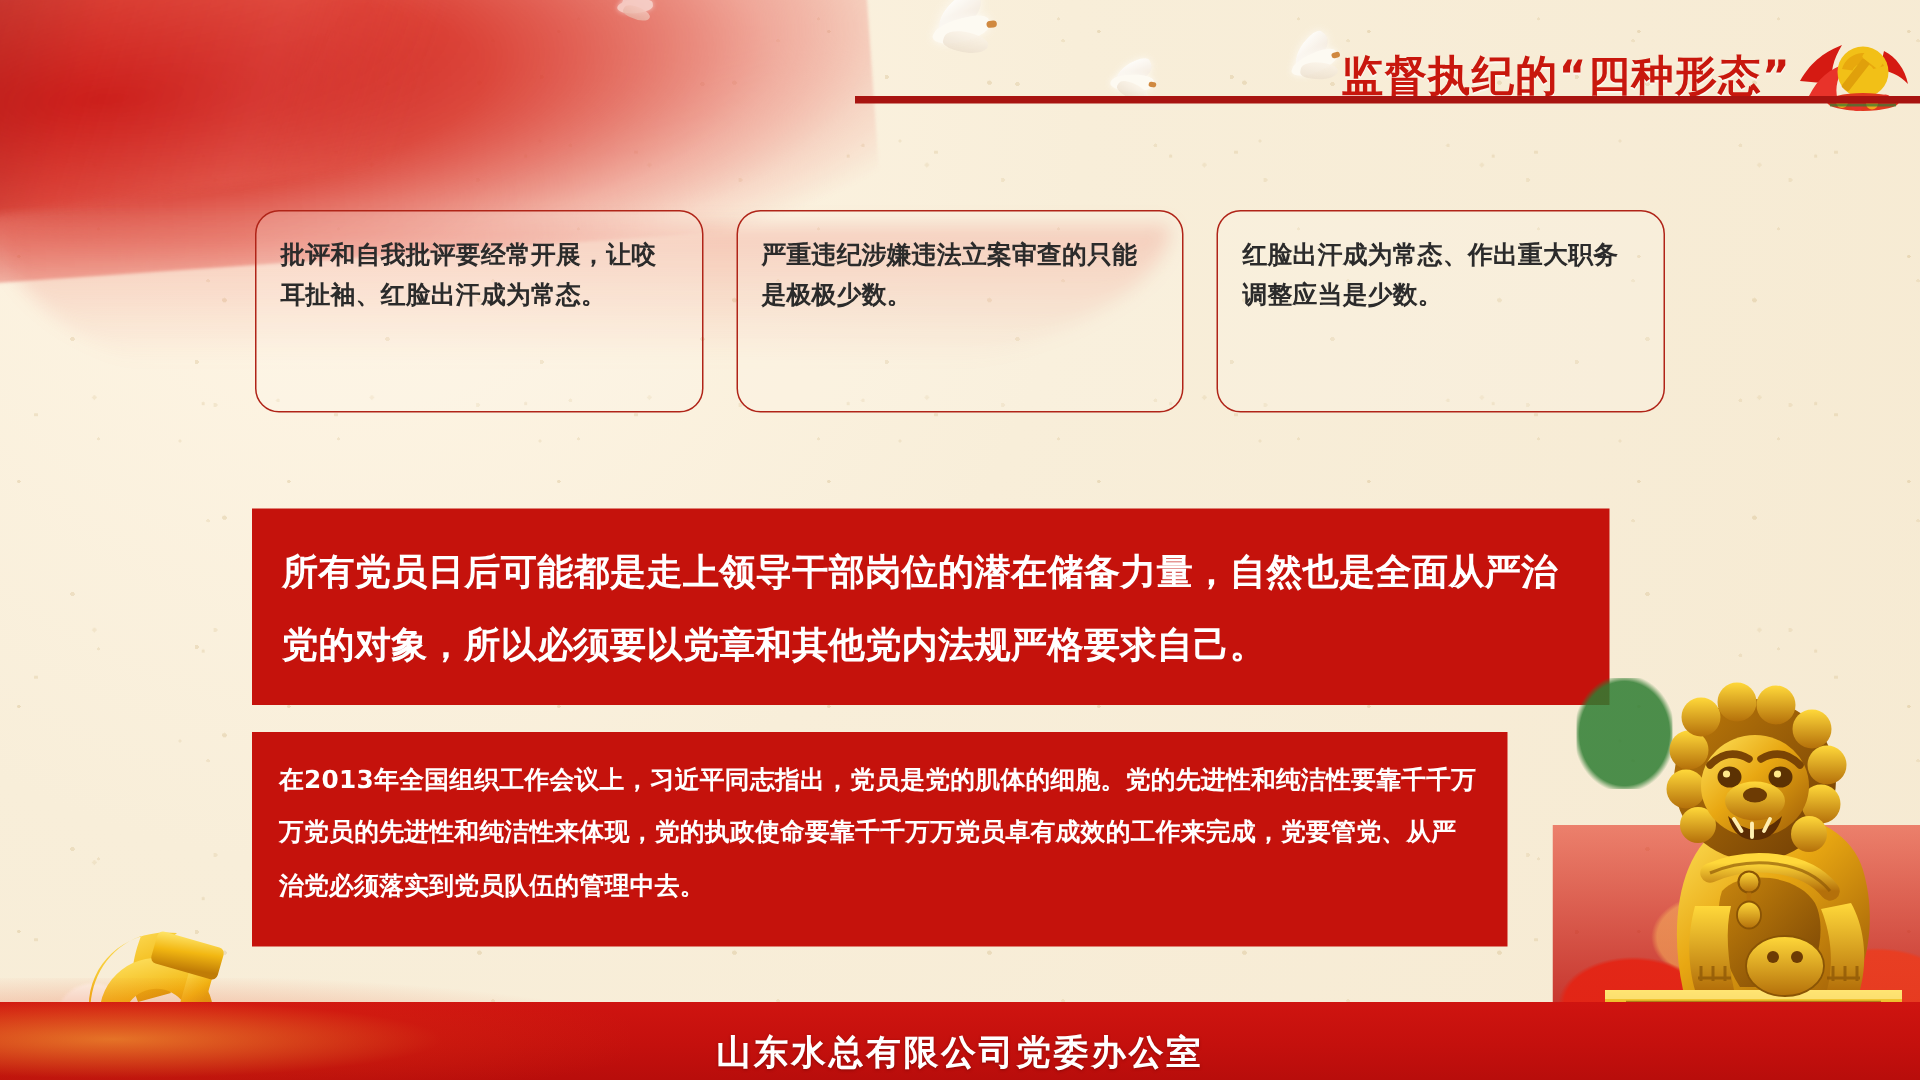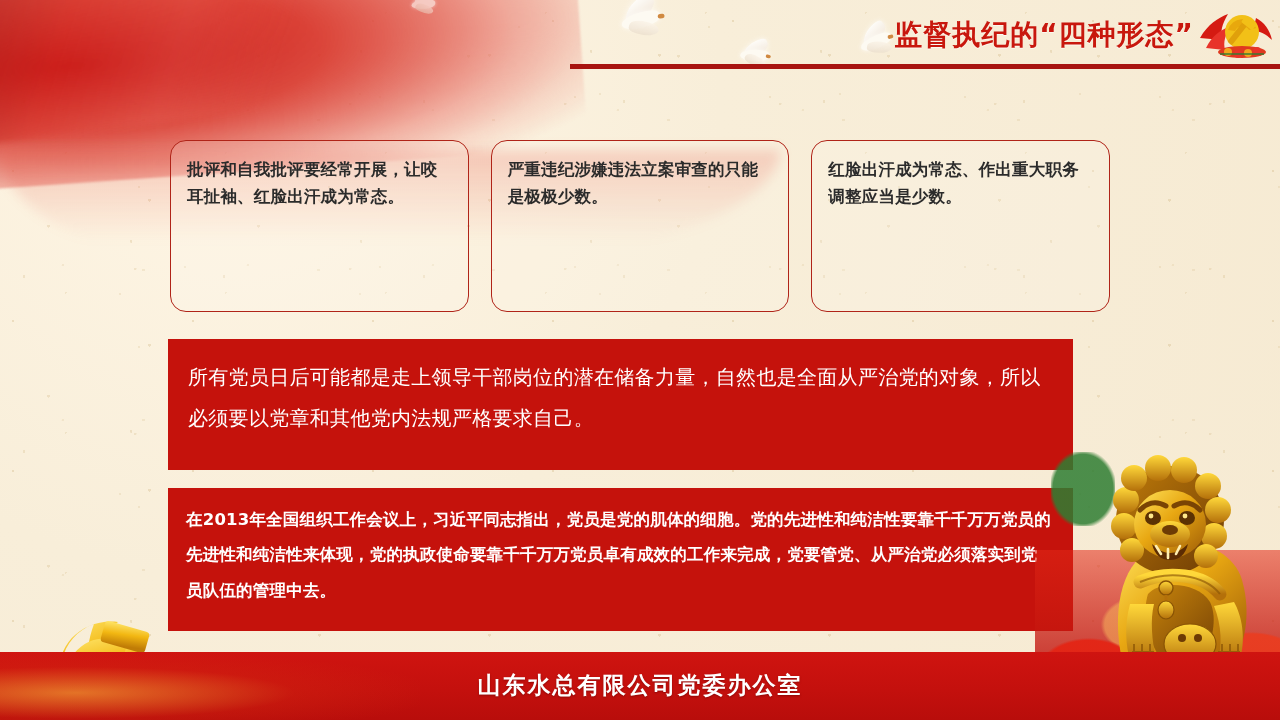--- a/index.html
+++ b/index.html
@@ -77,63 +77,63 @@
     position:absolute;width:26px;height:12px;
     background:linear-gradient(180deg,#fbf4ea 0%,#e9dccb 100%);
     border-radius:60% 40% 70% 30%;
     transform:rotate(22deg);opacity:.8;
   }
   .dove .beak{
     position:absolute;width:6px;height:4px;background:#c8731f;border-radius:2px;
   }
   
   .title-bar{
-    position:absolute;right:0;top:0;height:68px;width:730px;
+    position:absolute;right:0;top:16px;height:68px;width:730px;
   }
   .title-text{
     position:absolute;right:86px;top:16px;
     font-size:28px;font-weight:bold;color:#c8170d;
     letter-spacing:1px;white-space:nowrap;
     text-shadow:0 1px 0 rgba(255,255,255,.6);
   }
   .title-rule{
     position:absolute;left:570px;top:64px;width:710px;height:5px;
     background:#a81410;
   }
   
   .emblem-sm{position:absolute;right:4px;top:8px;width:78px;height:54px;}
   .emblem-lg{position:absolute;left:46px;bottom:2px;width:160px;height:108px;}
   
   .cards{
-    position:absolute;left:170px;top:140px;width:940px;height:172px;
+    position:absolute;left:170px;top:140px;width:940px;height:135px;
     display:flex;gap:22px;
   }
   .card{
     flex:1 1 0;
     border:1.6px solid #b02418;
     border-radius:16px;
     padding:16px 14px 10px 16px;
     box-sizing:border-box;
     background:rgba(255,250,238,.20);
   }
   .card-text{
     font-size:16.5px;font-weight:bold;color:#2b2b2b;
     line-height:1.62;letter-spacing:.2px;
   }
   
   .redblock{
     position:absolute;background:#c5120c;color:#ffffff;box-sizing:border-box;
   }
   #block1{left:168px;top:339px;width:905px;height:131px;padding:18px 22px 0 20px;}
-  #block1 .rb-text{font-size:20px;font-weight:normal;line-height:2.05;letter-spacing:.3px;}
-  #block2{left:168px;top:488px;width:905px;height:143px;padding:14px 20px 0 18px;}
+  #block1 .rb-text{font-size:24px;font-weight:bold;line-height:2.05;letter-spacing:.3px;}
+  #block2{left:168px;top:488px;width:837px;height:143px;padding:14px 20px 0 18px;}
   #block2 .rb-text{font-size:16.5px;font-weight:bold;line-height:2.15;letter-spacing:.2px;}
   
   .footer{
-    position:absolute;left:0;bottom:0;width:1280px;height:68px;
+    position:absolute;left:0;bottom:0;width:1280px;height:52px;
     background:linear-gradient(180deg,#cf1410 0%,#c4100d 55%,#b80d0b 100%);
   }
   .footer-text{
     position:absolute;left:0;right:0;top:18px;text-align:center;
     font-size:23px;font-weight:bold;color:#ffffff;letter-spacing:2px;
     text-shadow:0 1px 2px rgba(90,0,0,.5);
   }
   .footer-glow{
     position:absolute;left:0;bottom:0;width:420px;height:68px;
     background:radial-gradient(ellipse at 18% 60%, rgba(255,196,60,.55) 0%, rgba(226,60,20,.18) 45%, rgba(200,16,12,0) 75%);

